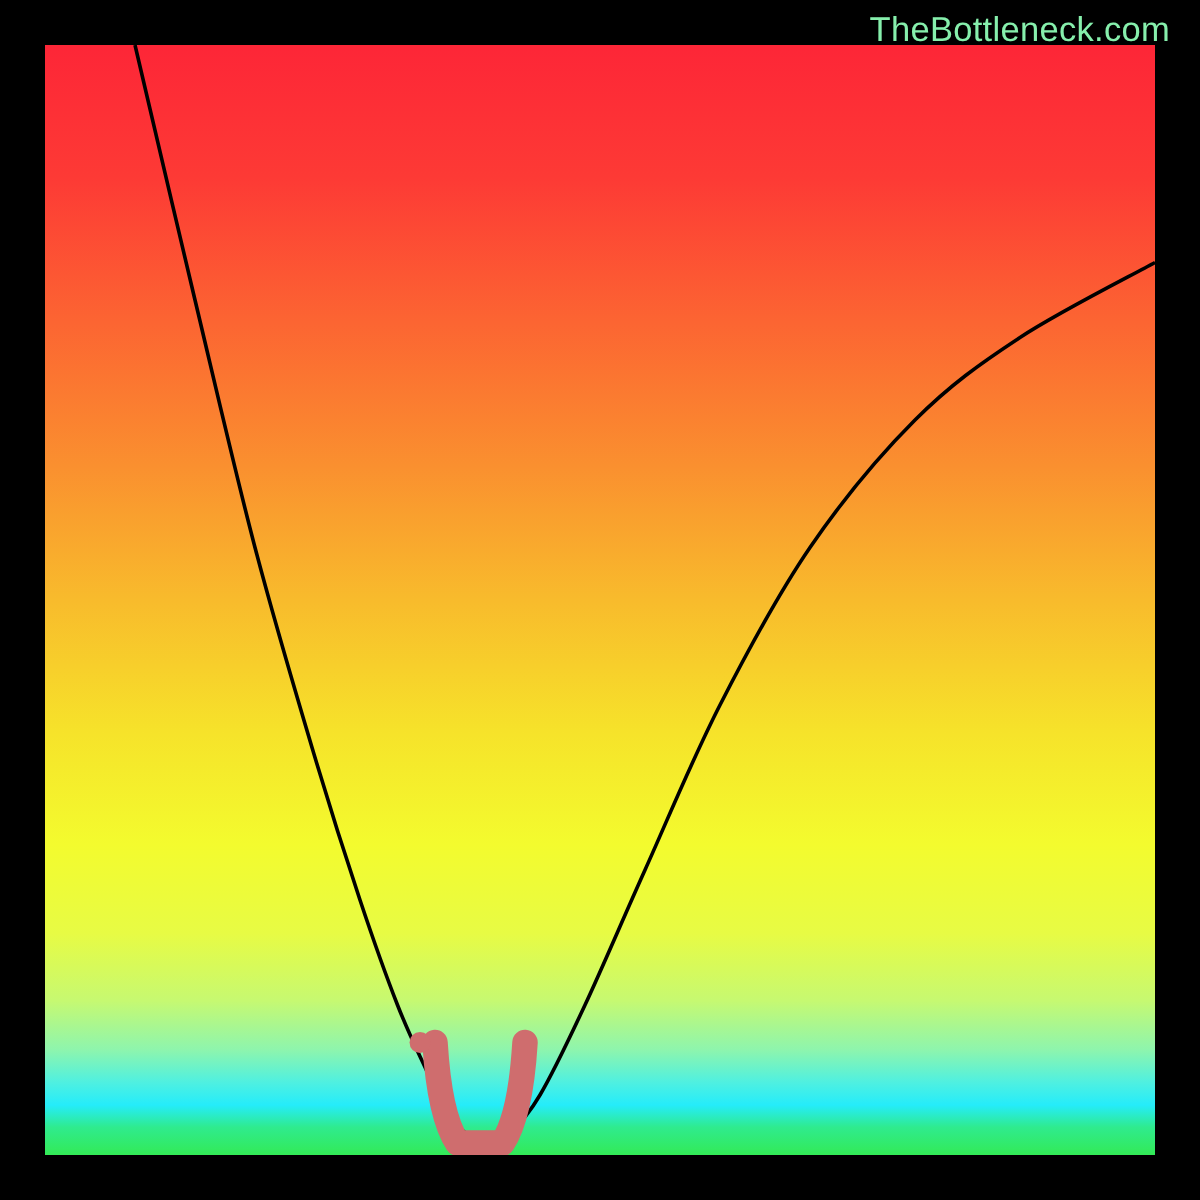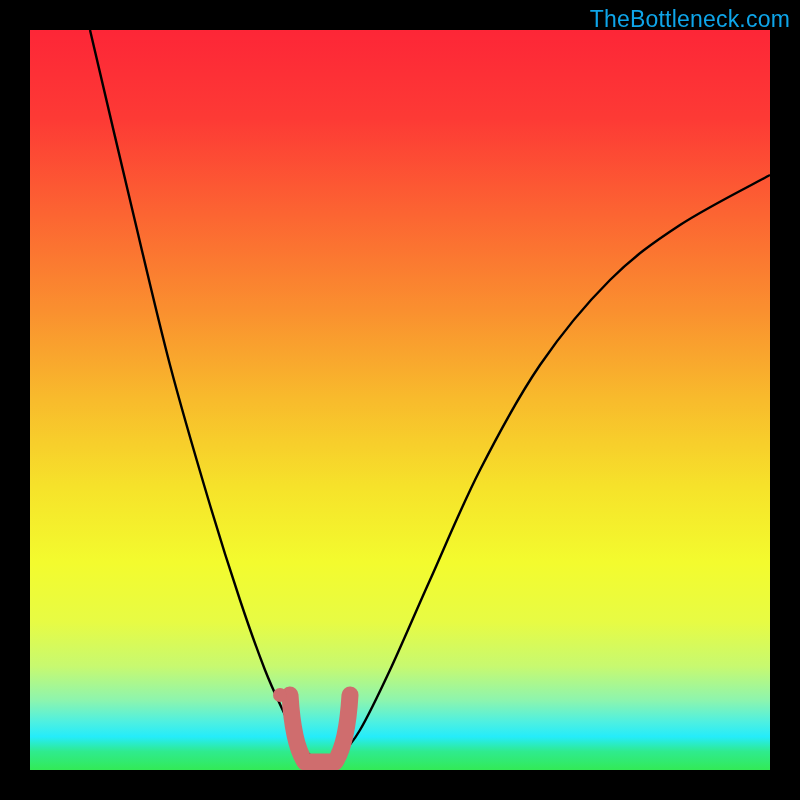--- a/index.html
+++ b/index.html
@@ -19,22 +19,22 @@
     height: 740px;
     overflow: hidden;
   }
   .gradient {
     position: absolute;
     left: 0; top: 0; width: 100%; height: 100%;
   }
   .watermark {
     position: absolute;
     top: 6px;
-    right: 10px;
-    color: #0ea5e9;
+    right: 20px;
+    color: #86efac;
     font-size: 23px;
     font-weight: 400;
     letter-spacing: 0.2px;
   }
   .curve-svg {
     position: absolute;
     left: 0; top: 0;
     width: 100%;
     height: 100%;
   }

